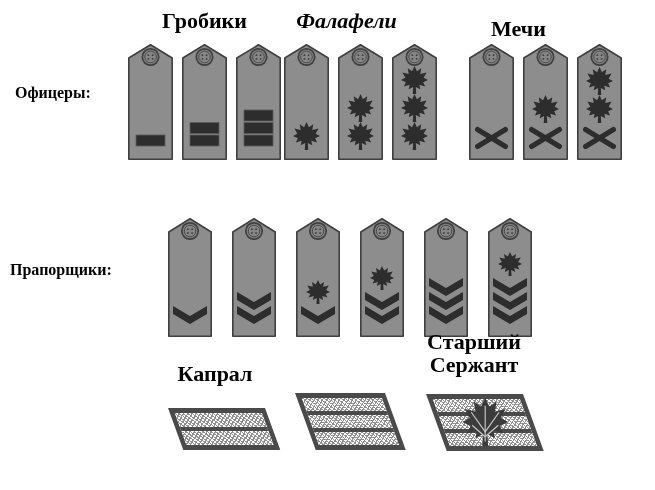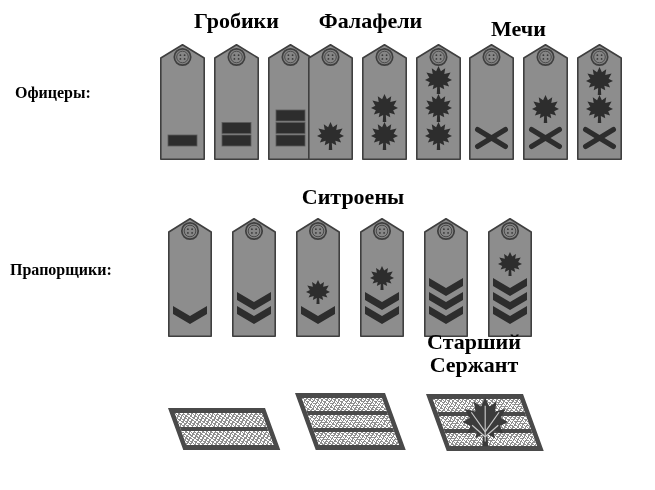--- a/index.html
+++ b/index.html
@@ -19,21 +19,20 @@
   .badge-label{position:absolute;font-size:22px;line-height:1.05;text-align:center;}
   .badge-leaf{position:absolute;left:50%;top:50%;transform:translate(-50%,-52%) skewX(-20deg);}
 </style>
 </head>
 <body>
 
 <div class="canvas" id="canvas">
 
   <div class="row-label" style="left:15px;top:84px;">Офицеры:</div>
 
-  <div class="group-title" style="left:280px;top:184px;width:146px;">Ситроены</div>
   <div class="row-label" style="left:10px;top:261px;">Прапорщики:</div>
   <div class="boards-row" id="warrants-boards" style="left:168px;top:218px;gap:20px;">
       <div class="board" style="width: 44px; height: 119px;"><svg width="44" height="119" viewBox="0 0 44 119" xmlns="http://www.w3.org/2000/svg">
           <polygon points="0.8,14 22,0.8 43.2,14 43.2,118.2 0.8,118.2" style="fill:var(--board-fill);stroke:var(--board-border);stroke-width:1.6;stroke-linejoin:round"></polygon>
           <g>
             <circle cx="22" cy="13" r="8.2" style="fill:var(--button-fill);stroke:var(--board-border);stroke-width:1.7"></circle>
             <circle cx="22" cy="13" r="5.8" style="fill:none;stroke:#4a4a4a;stroke-width:1"></circle>
             <circle cx="19.9" cy="11.2" r="0.9" style="fill:#3a3a3a"></circle>
             <circle cx="24.1" cy="11.2" r="0.9" style="fill:#3a3a3a"></circle>
             <circle cx="19.9" cy="14.9" r="0.9" style="fill:#3a3a3a"></circle>
@@ -112,21 +111,21 @@
           <polygon points="0,0 17,10 34,0 34,8 17,18 0,8" transform="translate(5 88)" style="fill:var(--insignia)"></polygon>
           <polygon points="0,0 17,10 34,0 34,8 17,18 0,8" transform="translate(5 74)" style="fill:var(--insignia)"></polygon>
           <polygon points="0,0 17,10 34,0 34,8 17,18 0,8" transform="translate(5 60)" style="fill:var(--insignia)"></polygon>
           <g transform="translate(10 34) scale(0.857 0.800)">
             <path d="M14 0 L16.5 5.5 L21 2.5 L20 8.5 L26.5 7 L23.5 12.5 L28 15 L23 17.5 L25 22 L19 20 L20 25 L15.4 22.5 L15.8 30 L12.2 30 L12.6 22.5 L8 25 L9 20 L3 22 L5 17.5 L0 15 L4.5 12.5 L1.5 7 L8 8.5 L7 2.5 L11.5 5.5 Z" style="fill:var(--insignia)"></path>
           </g>
         </svg></div>
     </div>
 
 
-<div class="officer-group" style="left: 128px; width: 153px; margin-left: 32px;">
+<div class="officer-group" style="left: 128px; width: 153px;">
       <div class="group-title" style="left: 0px; width: 153px; top: 8px; transform: translateX(0px);">Гробики</div>
       <div class="boards-row" style="left: 0px; top: 44px; gap: 9px;">
         <div class="board" style="width: 45px; height: 116px;"><svg width="45" height="116" viewBox="0 0 45 116" xmlns="http://www.w3.org/2000/svg">
             <polygon points="0.8,14 22.5,0.8 44.2,14 44.2,115.2 0.8,115.2" style="fill:var(--board-fill);stroke:var(--board-border);stroke-width:1.6;stroke-linejoin:round"></polygon>
             <g>
               <circle cx="22.5" cy="13" r="8.2" style="fill:var(--button-fill);stroke:var(--board-border);stroke-width:1.7"></circle>
               <circle cx="22.5" cy="13" r="5.8" style="fill:none;stroke:#4a4a4a;stroke-width:1"></circle>
               <circle cx="20.4" cy="11.2" r="0.9" style="fill:#3a3a3a"></circle>
               <circle cx="24.6" cy="11.2" r="0.9" style="fill:#3a3a3a"></circle>
               <circle cx="20.4" cy="14.9" r="0.9" style="fill:#3a3a3a"></circle>
@@ -156,21 +155,21 @@
               <circle cx="24.6" cy="11.2" r="0.9" style="fill:#3a3a3a"></circle>
               <circle cx="20.4" cy="14.9" r="0.9" style="fill:#3a3a3a"></circle>
               <circle cx="24.6" cy="14.9" r="0.9" style="fill:#3a3a3a"></circle>
             </g>
             <rect x="8" y="91" width="29" height="11" style="fill:var(--insignia);stroke:#5a5a5a;stroke-width:0.8"></rect>
             <rect x="8" y="78.5" width="29" height="11" style="fill:var(--insignia);stroke:#5a5a5a;stroke-width:0.8"></rect>
             <rect x="8" y="66" width="29" height="11" style="fill:var(--insignia);stroke:#5a5a5a;stroke-width:0.8"></rect>
           </svg></div>
       </div>
     </div>
-    <div class="officer-group" style="left: 308px; width: 171px;">
+    <div class="officer-group" style="left: 284px; width: 171px; font-style: italic;">
       <div class="group-title" style="left: 0px; width: 153px; top: 8px; transform: translateX(-14px);">Фалафели</div>
       <div class="boards-row" style="left: 0px; top: 44px; gap: 9px;">
         <div class="board" style="width: 45px; height: 116px;"><svg width="45" height="116" viewBox="0 0 45 116" xmlns="http://www.w3.org/2000/svg">
             <polygon points="0.8,14 22.5,0.8 44.2,14 44.2,115.2 0.8,115.2" style="fill:var(--board-fill);stroke:var(--board-border);stroke-width:1.6;stroke-linejoin:round"></polygon>
             <g>
               <circle cx="22.5" cy="13" r="8.2" style="fill:var(--button-fill);stroke:var(--board-border);stroke-width:1.7"></circle>
               <circle cx="22.5" cy="13" r="5.8" style="fill:none;stroke:#4a4a4a;stroke-width:1"></circle>
               <circle cx="20.4" cy="11.2" r="0.9" style="fill:#3a3a3a"></circle>
               <circle cx="24.6" cy="11.2" r="0.9" style="fill:#3a3a3a"></circle>
               <circle cx="20.4" cy="14.9" r="0.9" style="fill:#3a3a3a"></circle>
@@ -271,20 +270,21 @@
             <g transform="translate(9 23) scale(0.964 0.933)">
               <path d="M14 0 L16.5 5.5 L21 2.5 L20 8.5 L26.5 7 L23.5 12.5 L28 15 L23 17.5 L25 22 L19 20 L20 25 L15.4 22.5 L15.8 30 L12.2 30 L12.6 22.5 L8 25 L9 20 L3 22 L5 17.5 L0 15 L4.5 12.5 L1.5 7 L8 8.5 L7 2.5 L11.5 5.5 Z" style="fill:var(--insignia)"></path>
             </g>
             <g transform="translate(6 81)" style="stroke:var(--insignia);stroke-width:5;stroke-linecap:round;fill:none">
               <path d="M2.5 21.5 L30.5 4.5"></path>
               <path d="M2.5 4.5 L30.5 21.5"></path>
             </g>
           </svg></div>
       </div>
     </div>
+    <div class="badge-label" style="left: 160px; top: 362px; width: 110px;">Капрал</div>
     <div class="badge" style="left: 168px; top: 408px; width: 97px; height: 42px;">
       <div class="stripe" style="height:14px"></div>
       <div class="divider"></div>
       <div class="stripe" style="height:14px"></div>
     </div>
     <div class="badge" style="left: 295px; top: 393px; width: 90px; height: 57px;">
       <div class="stripe" style="height:13px"></div>
       <div class="divider"></div>
       <div class="stripe" style="height:13px"></div>
       <div class="divider"></div>

